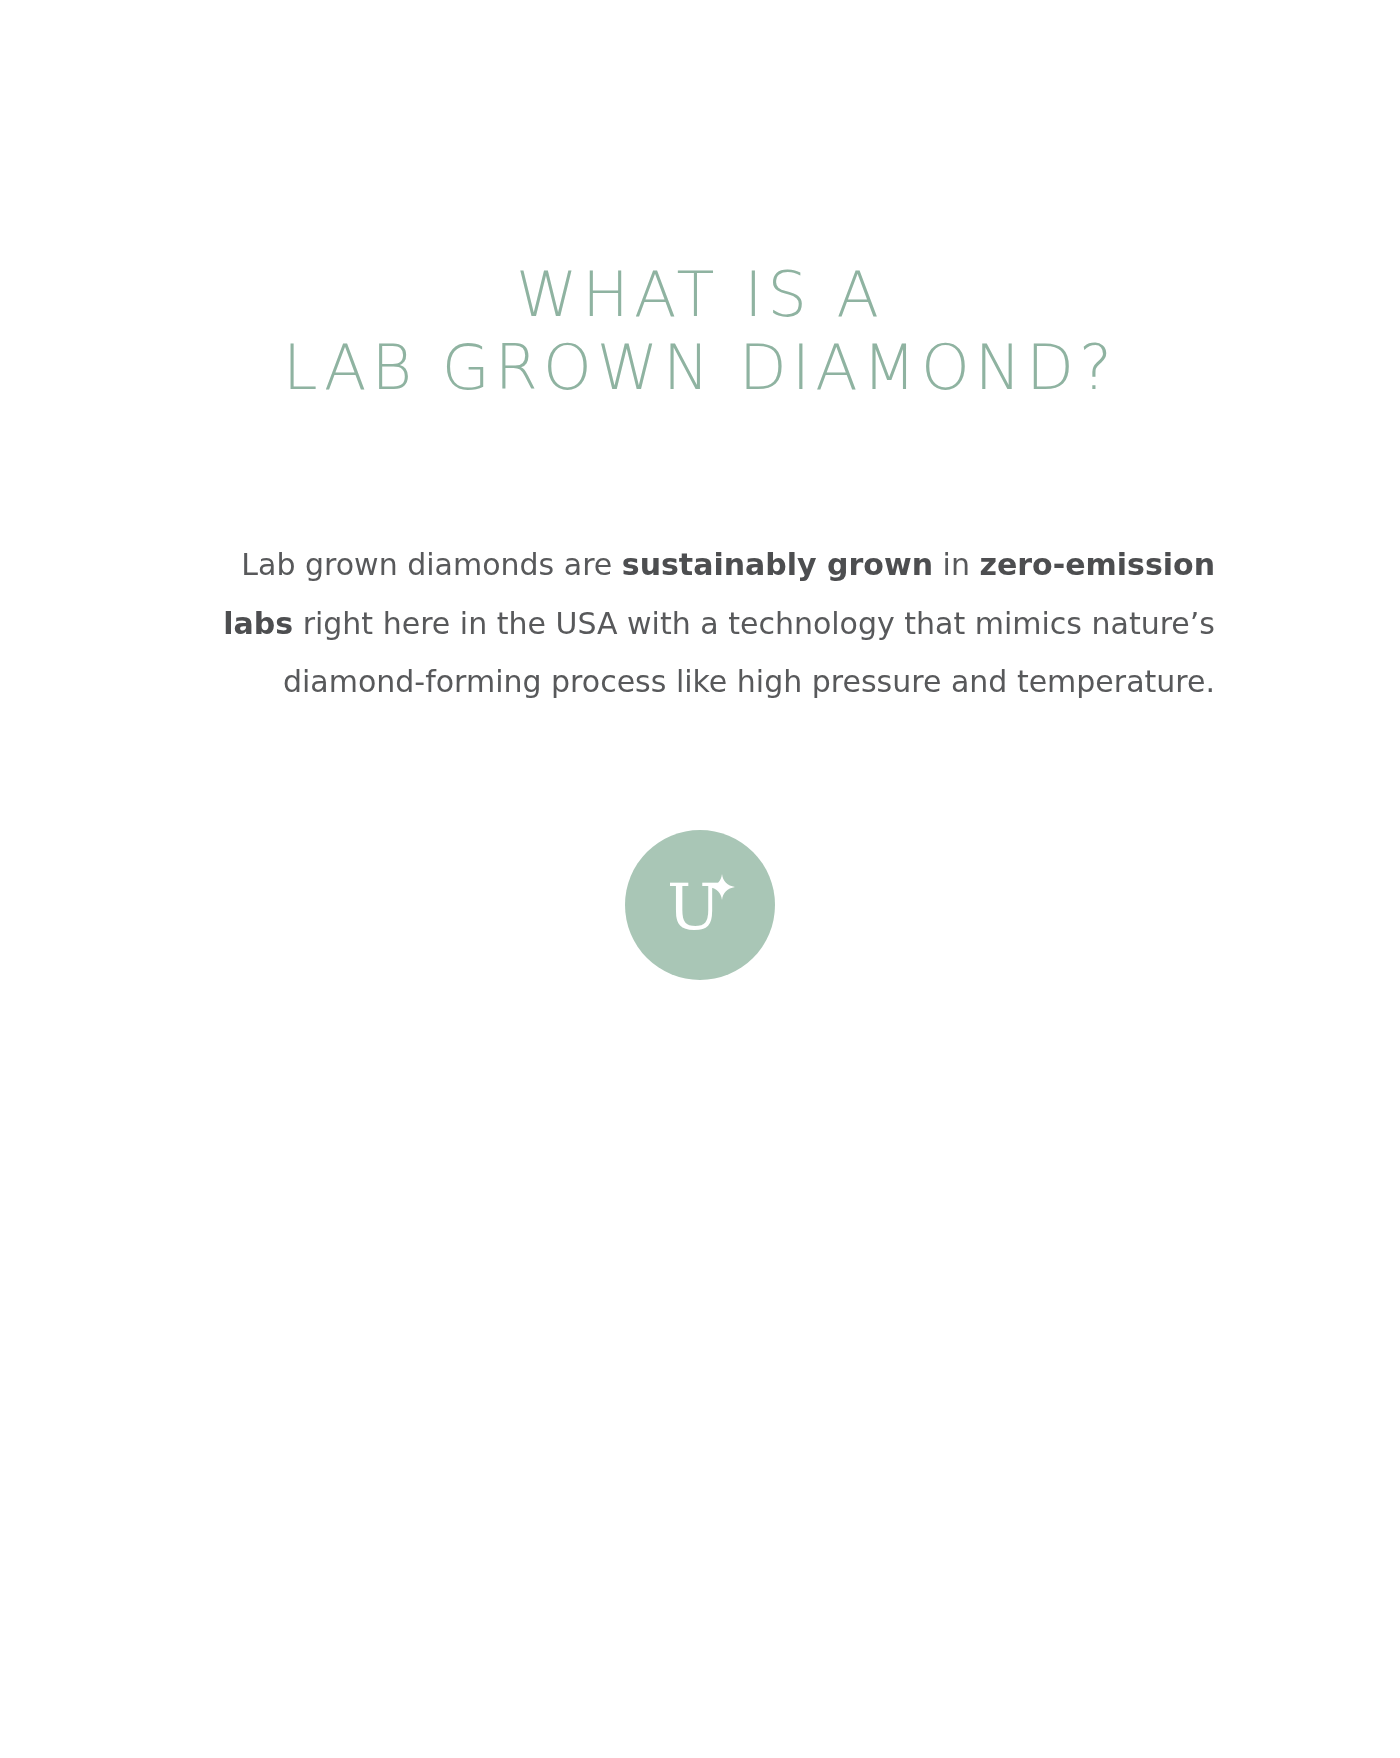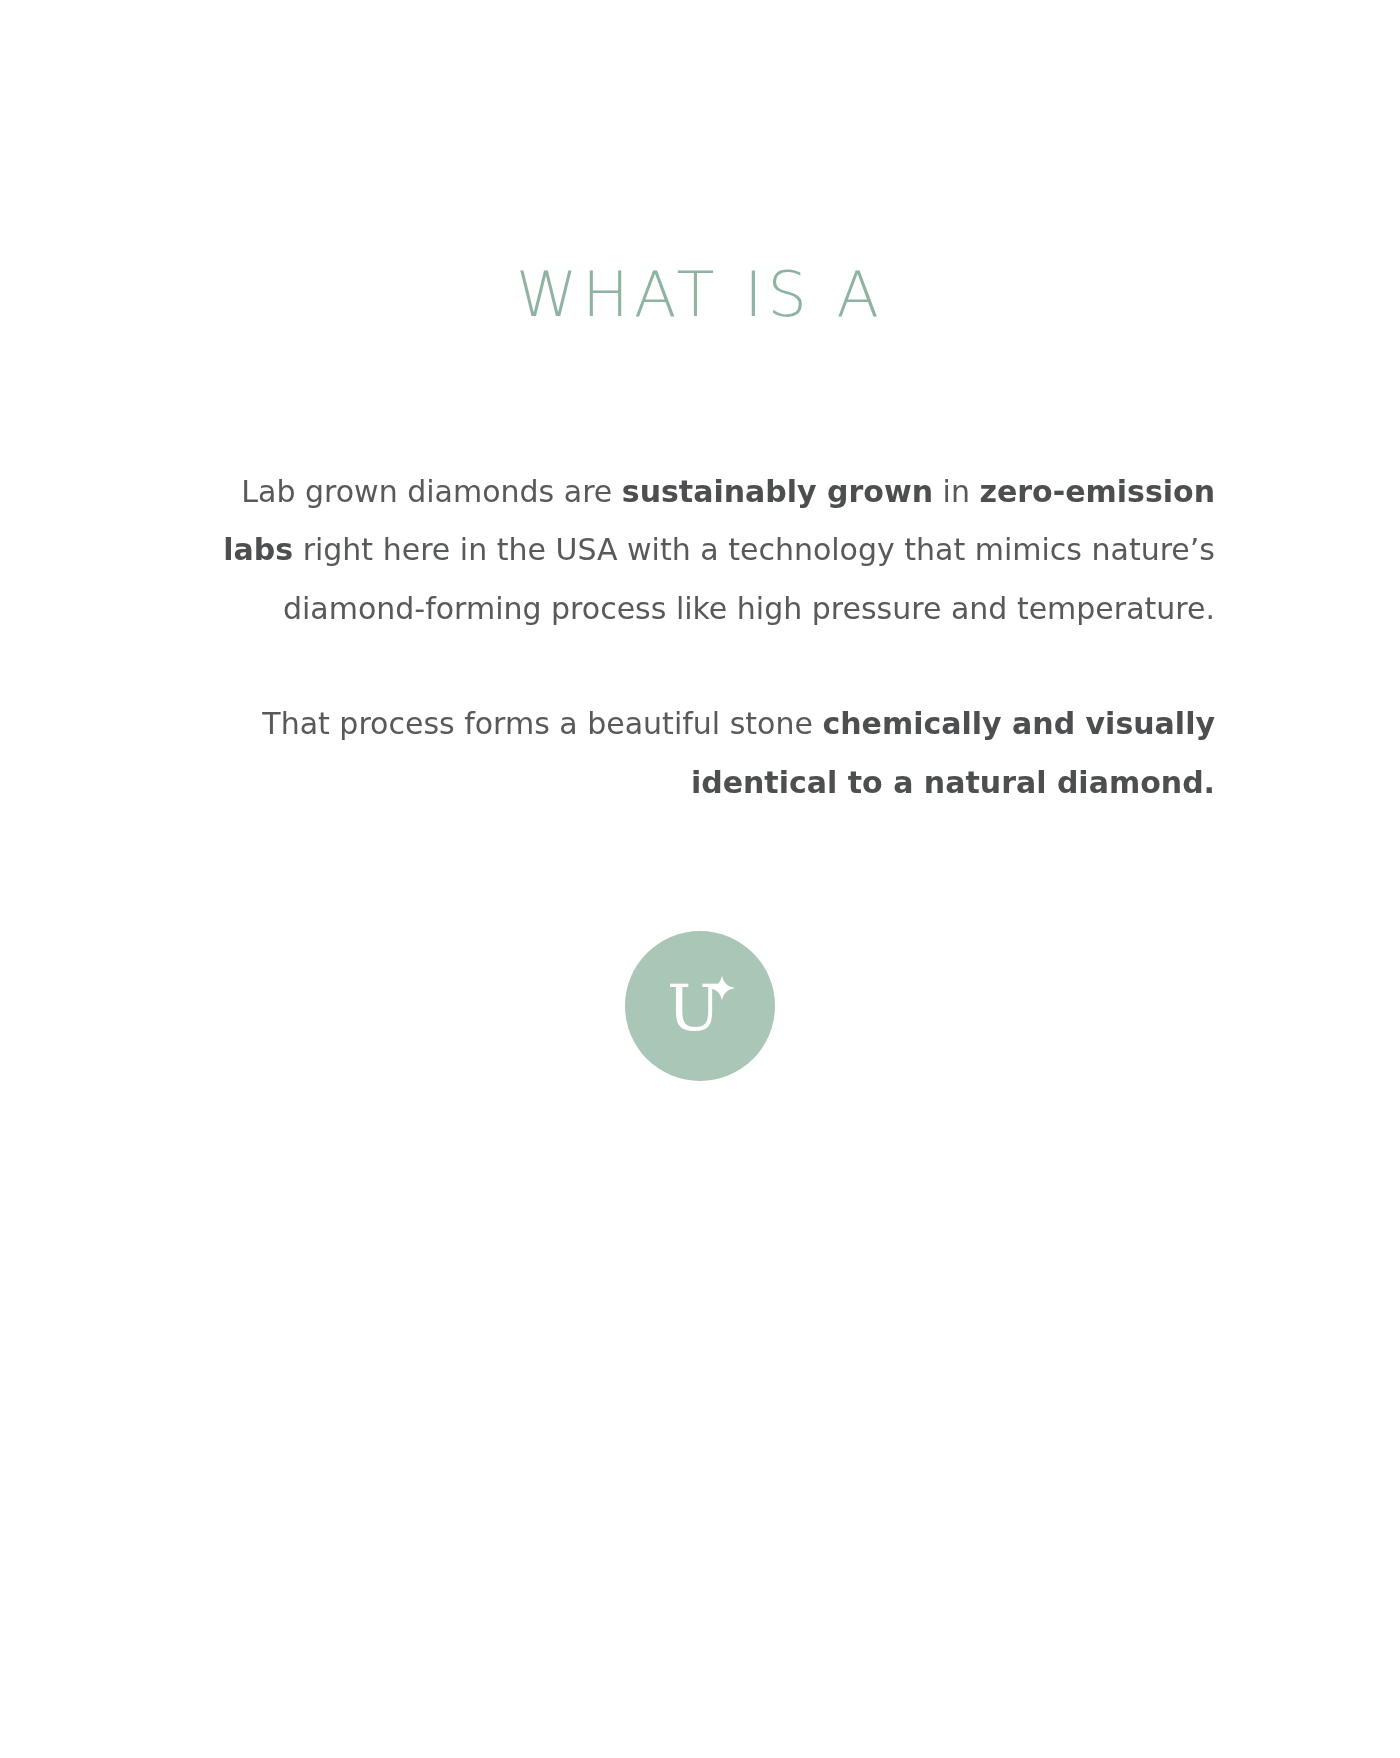--- a/index.html
+++ b/index.html
@@ -99,25 +99,25 @@
     height: 26px;
   }
 </style>
 </head>
 <body>
 
 <div class="page">
 
   <h1 class="headline">
     <span class="line line1">WHAT IS A</span>
+    <span class="line line2">LAB GROWN DIAMOND?</span>
   </h1>
 
   <div class="body-block">
     <p class="para p1"><span>Lab grown diamonds are </span><b>sustainably grown</b><span> in </span><b>zero-emission labs</b><span> right here in the USA with a technology that mimics nature’s diamond-forming process like high pressure and temperature.</span></p>
-    <p class="para p2"><span>That process forms a beautiful stone </span><b>chemically and visually identical to a natural diamond.</b></p>
   </div>
 
   <div class="logo-wrap">
     <div class="logo-circle">
       <span class="logo-u">U</span>
       <span class="logo-spark">
         <svg viewBox="0 0 24 24" width="26" height="26" aria-hidden="true">
           <path d="M12 0 C12.9 7.1 16.9 10.6 24 12 C16.9 13.4 12.9 16.9 12 24 C11.1 16.9 7.1 13.4 0 12 C7.1 10.6 11.1 7.1 12 0 Z" fill="#ffffff"></path>
         </svg>
       </span>

